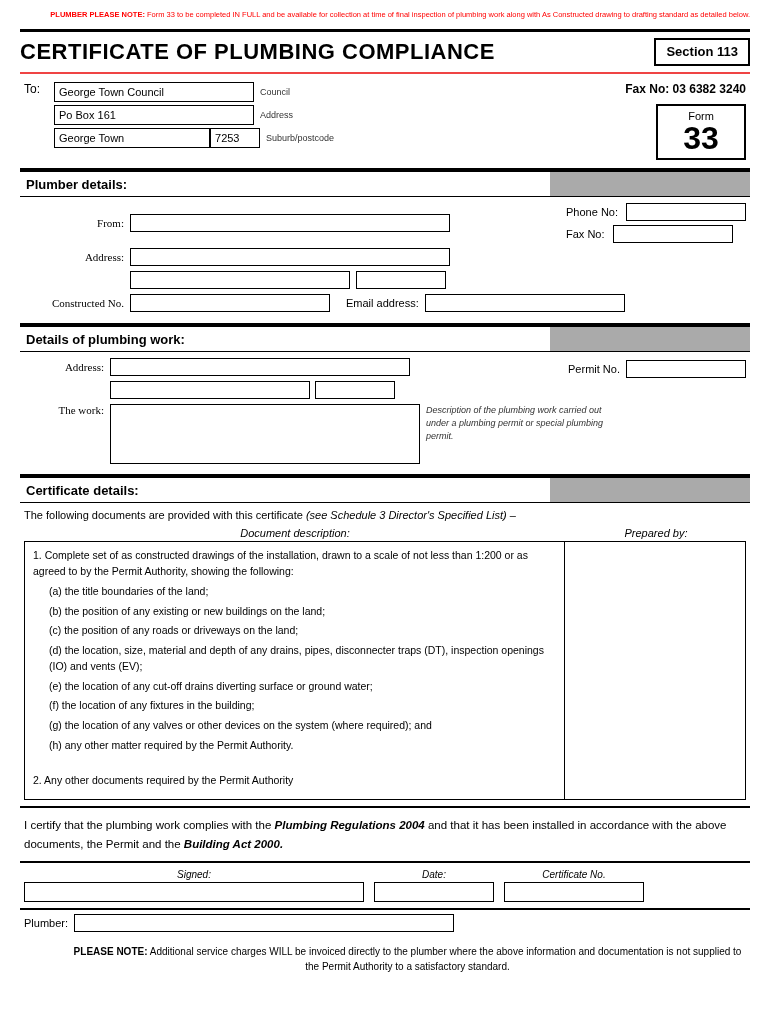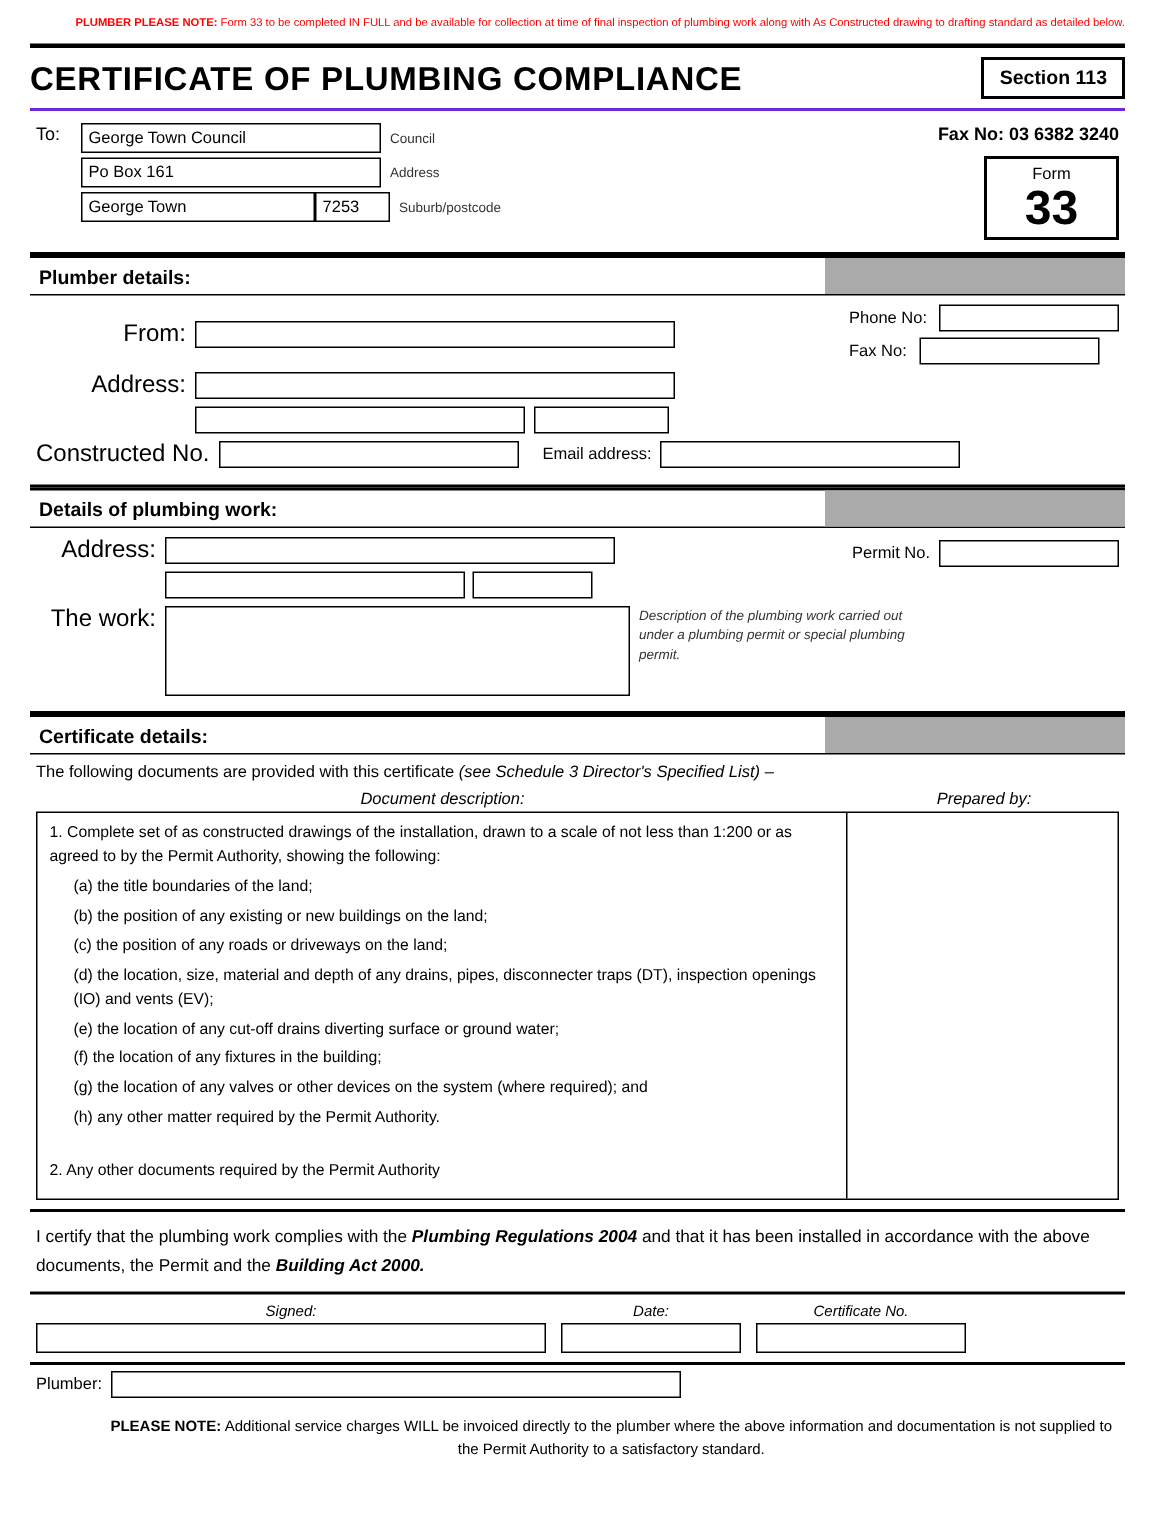--- a/index.html
+++ b/index.html
@@ -17,23 +17,23 @@
       font-size: 7.5px;
       color: red;
       margin-bottom: 8px;
       line-height: 1.4;
     }
     .top-notice strong {
       font-weight: bold;
     }
     .header-row {
       display: flex;
-      align-items: flex-end;
+      align-items: center;
       border-top: 3px solid #000;
-      border-bottom: 2px solid #6d28d9;
+      border-bottom: 2px solid #ef4444;
       padding: 6px 0;
     }
     .title-block {
       flex: 1;
     }
     .title-block h1 {
       font-size: 22px;
       font-weight: bold;
       letter-spacing: 0.5px;
     }
@@ -126,23 +126,24 @@
       border-bottom: 2px solid #000;
       padding: 6px 4px;
     }
     .form-row {
       display: flex;
       align-items: center;
       margin-bottom: 5px;
       gap: 6px;
     }
     .form-label {
-      font-size: 16px;
+      font-size: 11px;
       white-space: nowrap;
       min-width: 100px;
+      font-family: Liberation Serif, serif;
     }
     .form-input {
       border: 1px solid #000;
       height: 18px;
       padding: 1px 4px;
       font-size: 11px;
       background: #fff;
     }
     .input-wide { width: 320px; }
     .input-small { width: 120px; }

